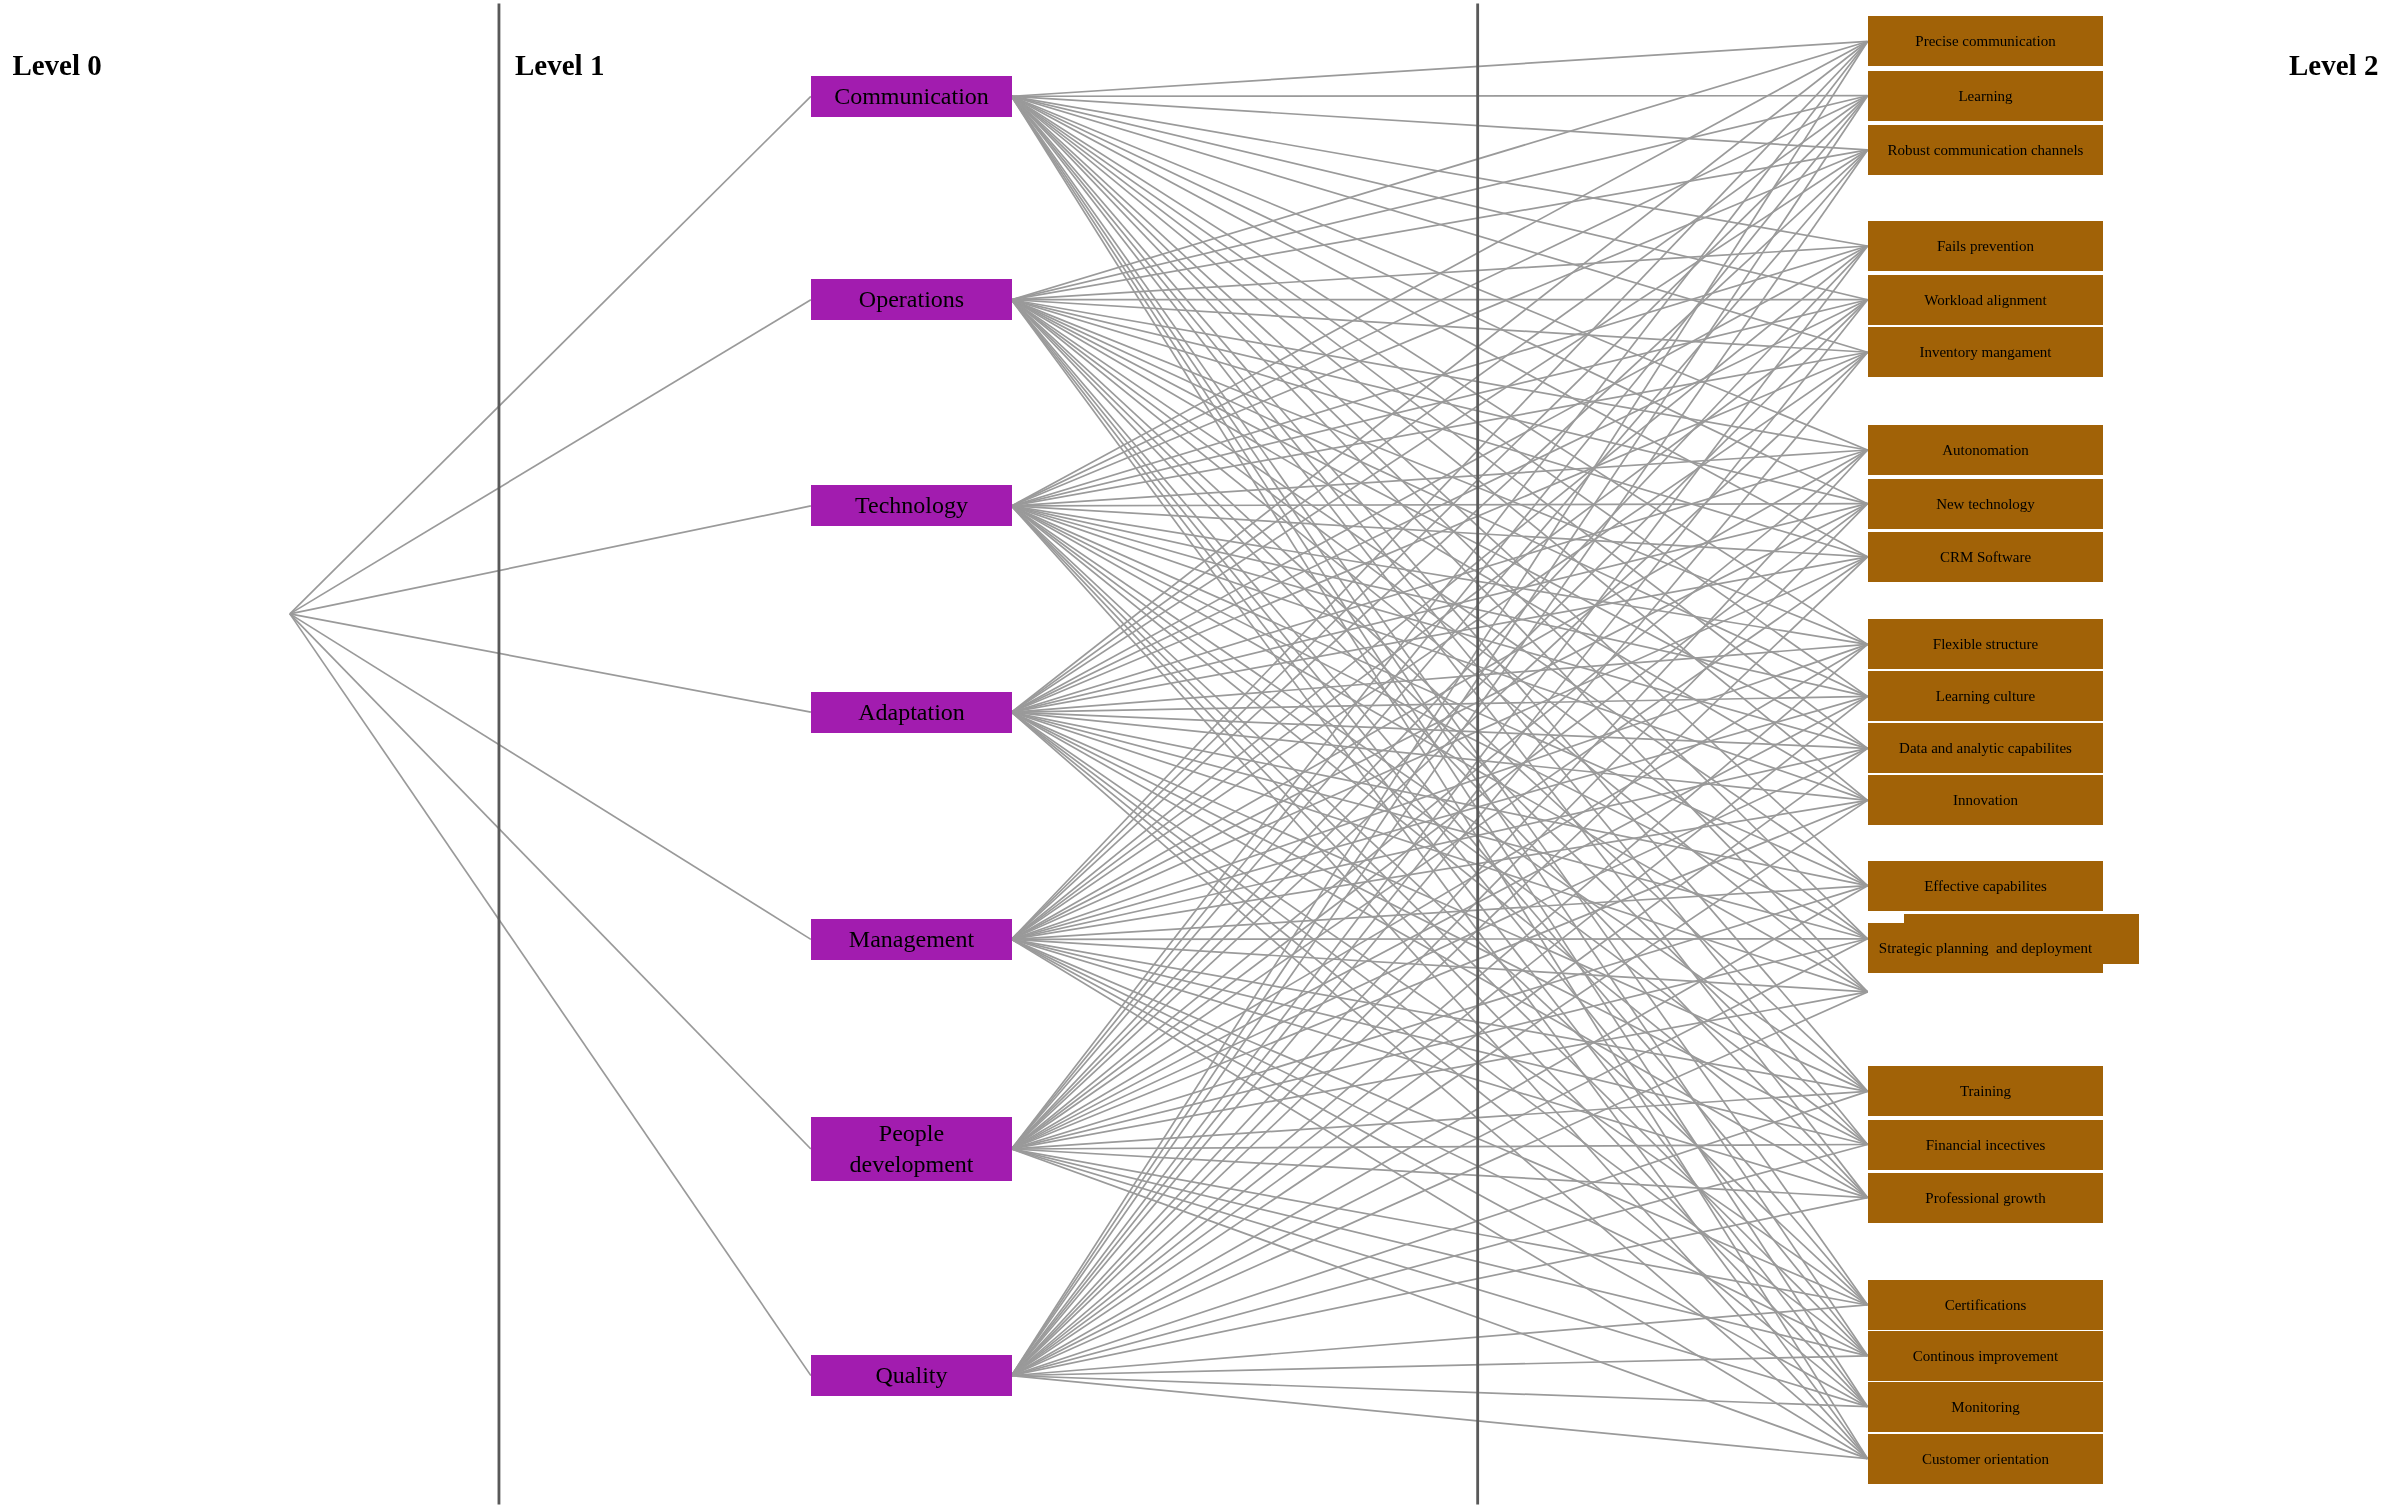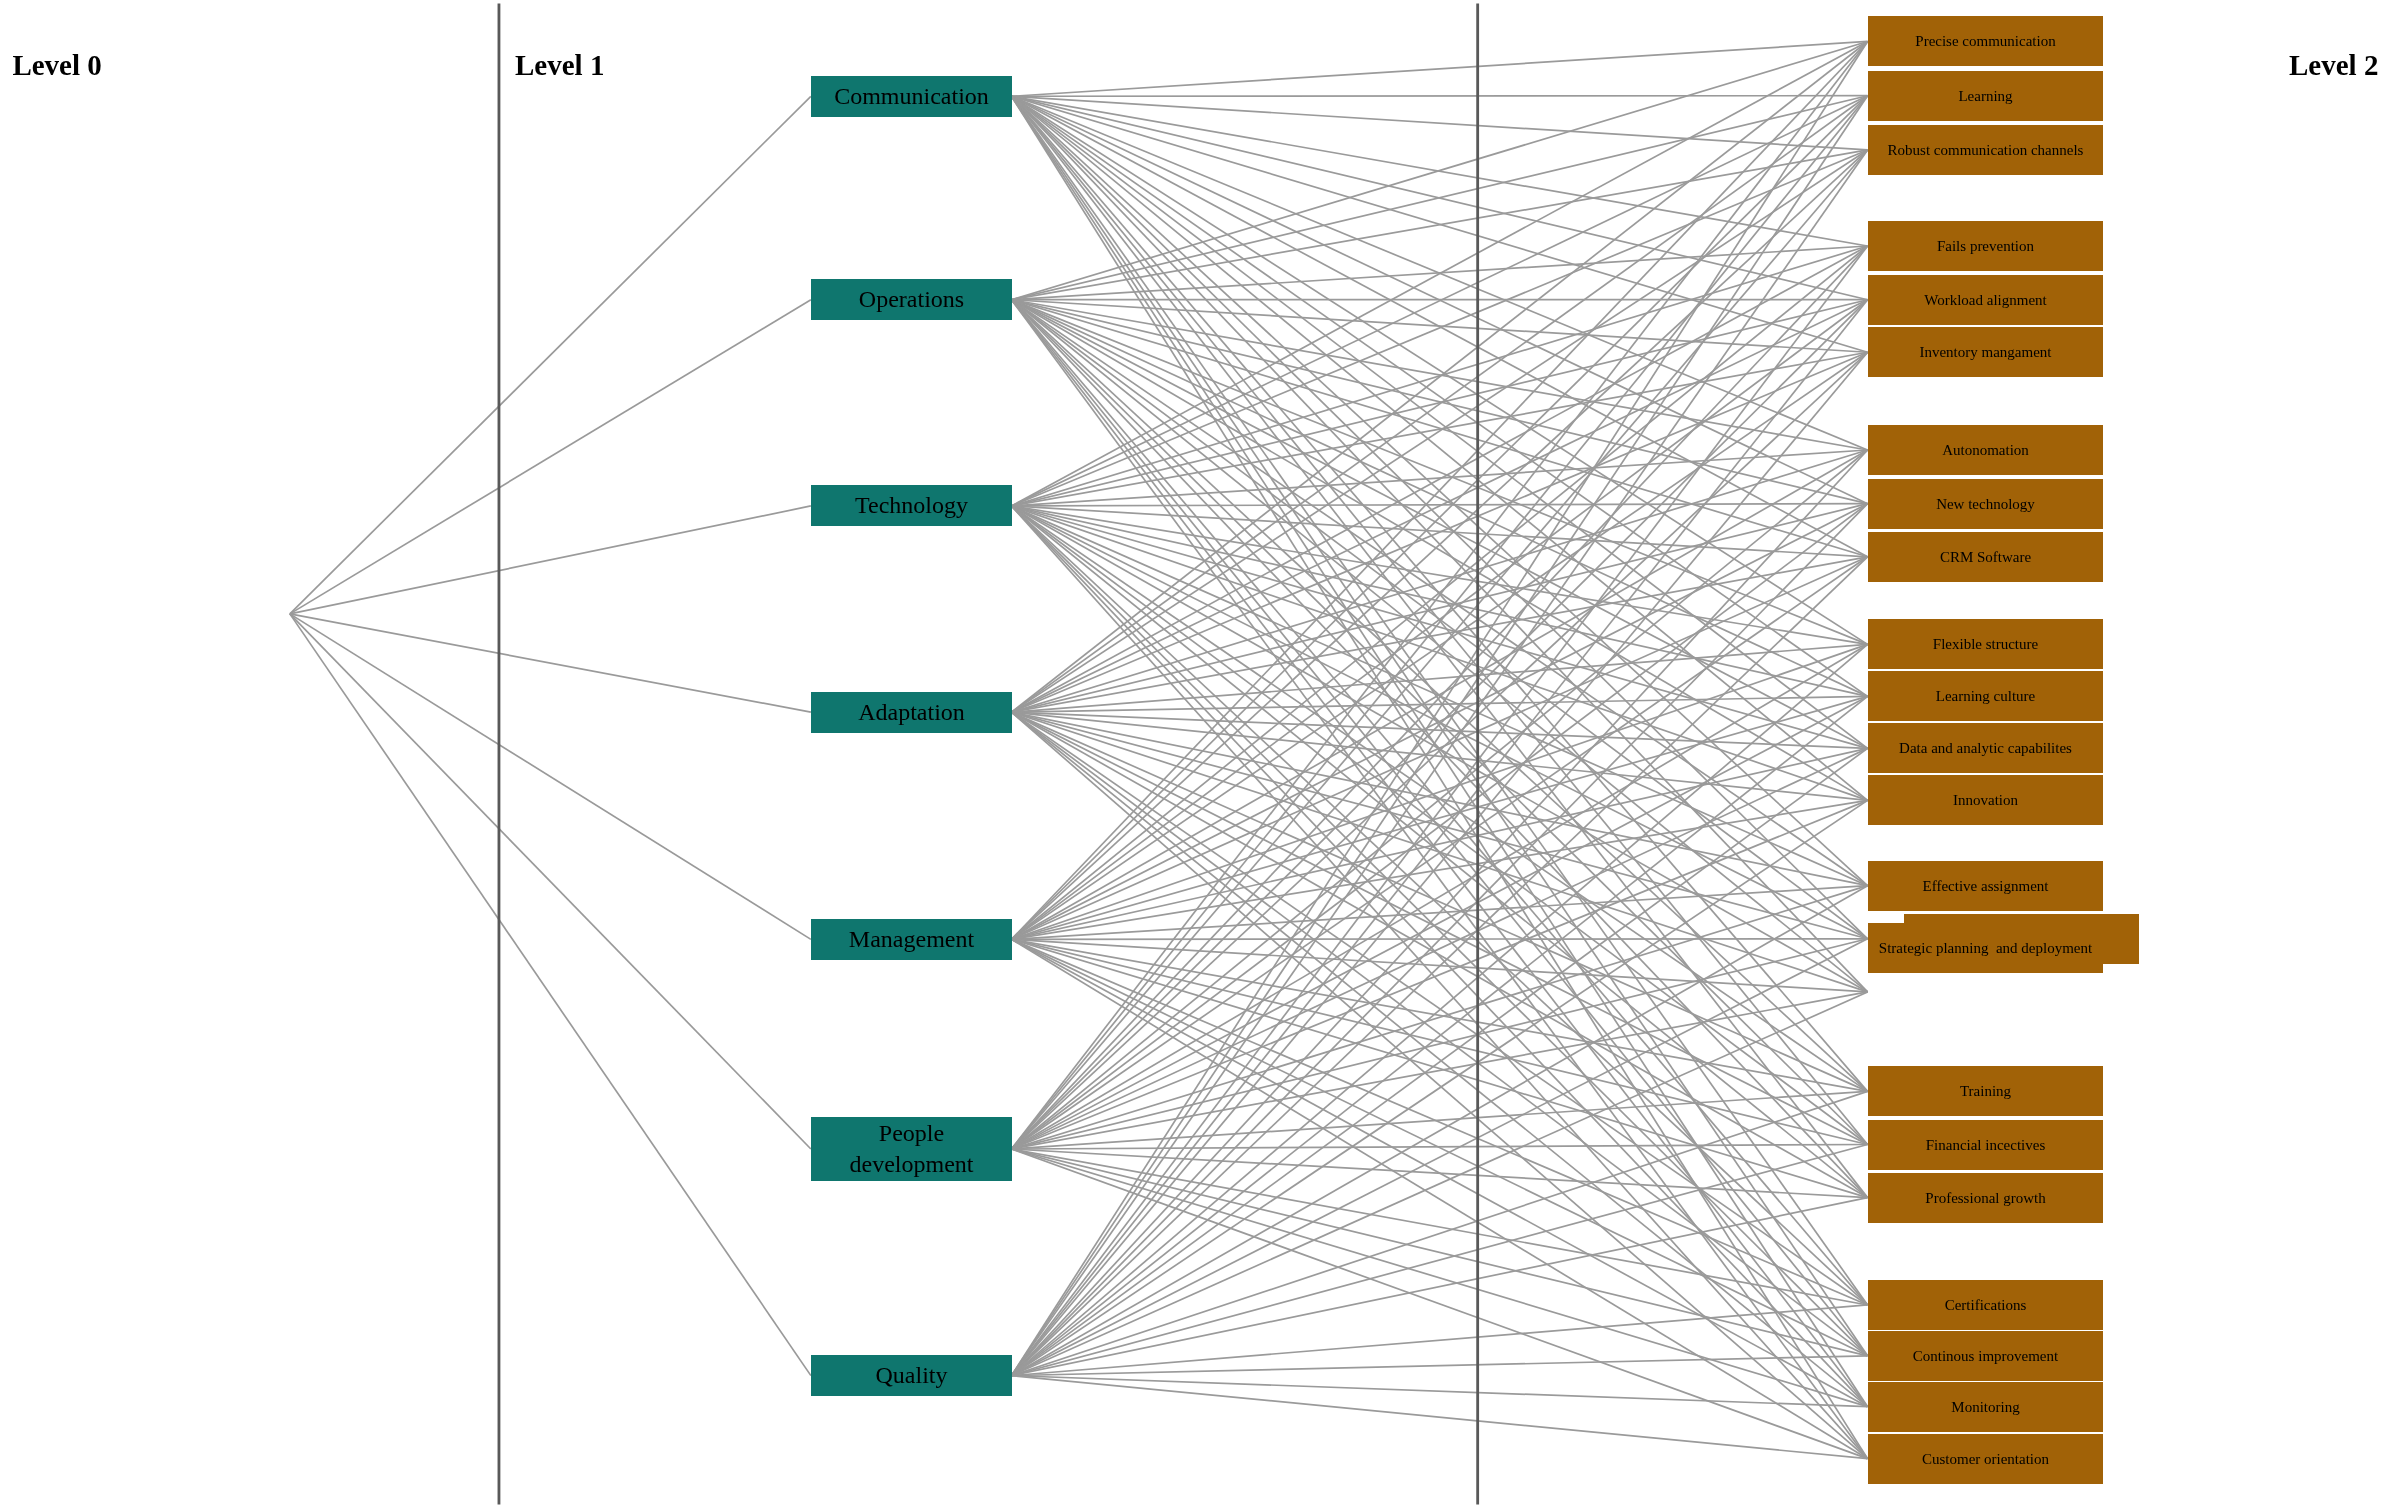--- a/index.html
+++ b/index.html
@@ -39,21 +39,21 @@
   .root {
     font-size: 21px;
     line-height: 1.35;
     white-space: pre-line;
     background: #c8dcc9;
   }
   .l1 {
     font-size: 24px;
     line-height: 1.3;
     white-space: pre-line;
-    background: #0f766e;
+    background: #a21caf;
   }
   .l2 {
     font-size: 15px;
     white-space: pre;
     background: #a16207;
   }
 </style>
 </head>
 <body>
 
@@ -251,21 +251,21 @@
       <div class="node l2" style="left: 1868px; top: 221px; width: 235px; height: 50px;">Fails prevention</div>
       <div class="node l2" style="left: 1868px; top: 275px; width: 235px; height: 50px;">Workload alignment</div>
       <div class="node l2" style="left: 1868px; top: 327px; width: 235px; height: 50px;">Inventory mangament</div>
       <div class="node l2" style="left: 1868px; top: 425px; width: 235px; height: 50px;">Autonomation</div>
       <div class="node l2" style="left: 1868px; top: 479px; width: 235px; height: 50px;">New technology</div>
       <div class="node l2" style="left: 1868px; top: 532px; width: 235px; height: 50px;">CRM Software</div>
       <div class="node l2" style="left: 1868px; top: 619px; width: 235px; height: 50px;">Flexible structure</div>
       <div class="node l2" style="left: 1868px; top: 671px; width: 235px; height: 50px;">Learning culture</div>
       <div class="node l2" style="left: 1868px; top: 723px; width: 235px; height: 50px;">Data and analytic capabilites</div>
       <div class="node l2" style="left: 1868px; top: 775px; width: 235px; height: 50px;">Innovation</div>
-      <div class="node l2" style="left: 1868px; top: 861px; width: 235px; height: 50px;">Effective assignment</div>
+      <div class="node l2" style="left: 1868px; top: 861px; width: 235px; height: 50px;">Effective capabilites</div>
       <div class="node l2" style="left: 1868px; top: 914px; width: 235px; height: 50px; margin-left: 36px;">Leadership</div>
       <div class="node l2" style="left: 1868px; top: 923px; width: 235px; height: 50px;">Strategic planning  and deployment</div>
       <div class="node l2" style="left: 1868px; top: 1066px; width: 235px; height: 50px;">Training</div>
       <div class="node l2" style="left: 1868px; top: 1120px; width: 235px; height: 50px;">Financial incectives</div>
       <div class="node l2" style="left: 1868px; top: 1173px; width: 235px; height: 50px;">Professional growth</div>
       <div class="node l2" style="left: 1868px; top: 1280px; width: 235px; height: 50px;">Certifications</div>
       <div class="node l2" style="left: 1868px; top: 1331px; width: 235px; height: 50px;">Continous improvement</div>
       <div class="node l2" style="left: 1868px; top: 1382px; width: 235px; height: 50px;">Monitoring</div>
       <div class="node l2" style="left: 1868px; top: 1434px; width: 235px; height: 50px;">Customer orientation</div>
     </div>

